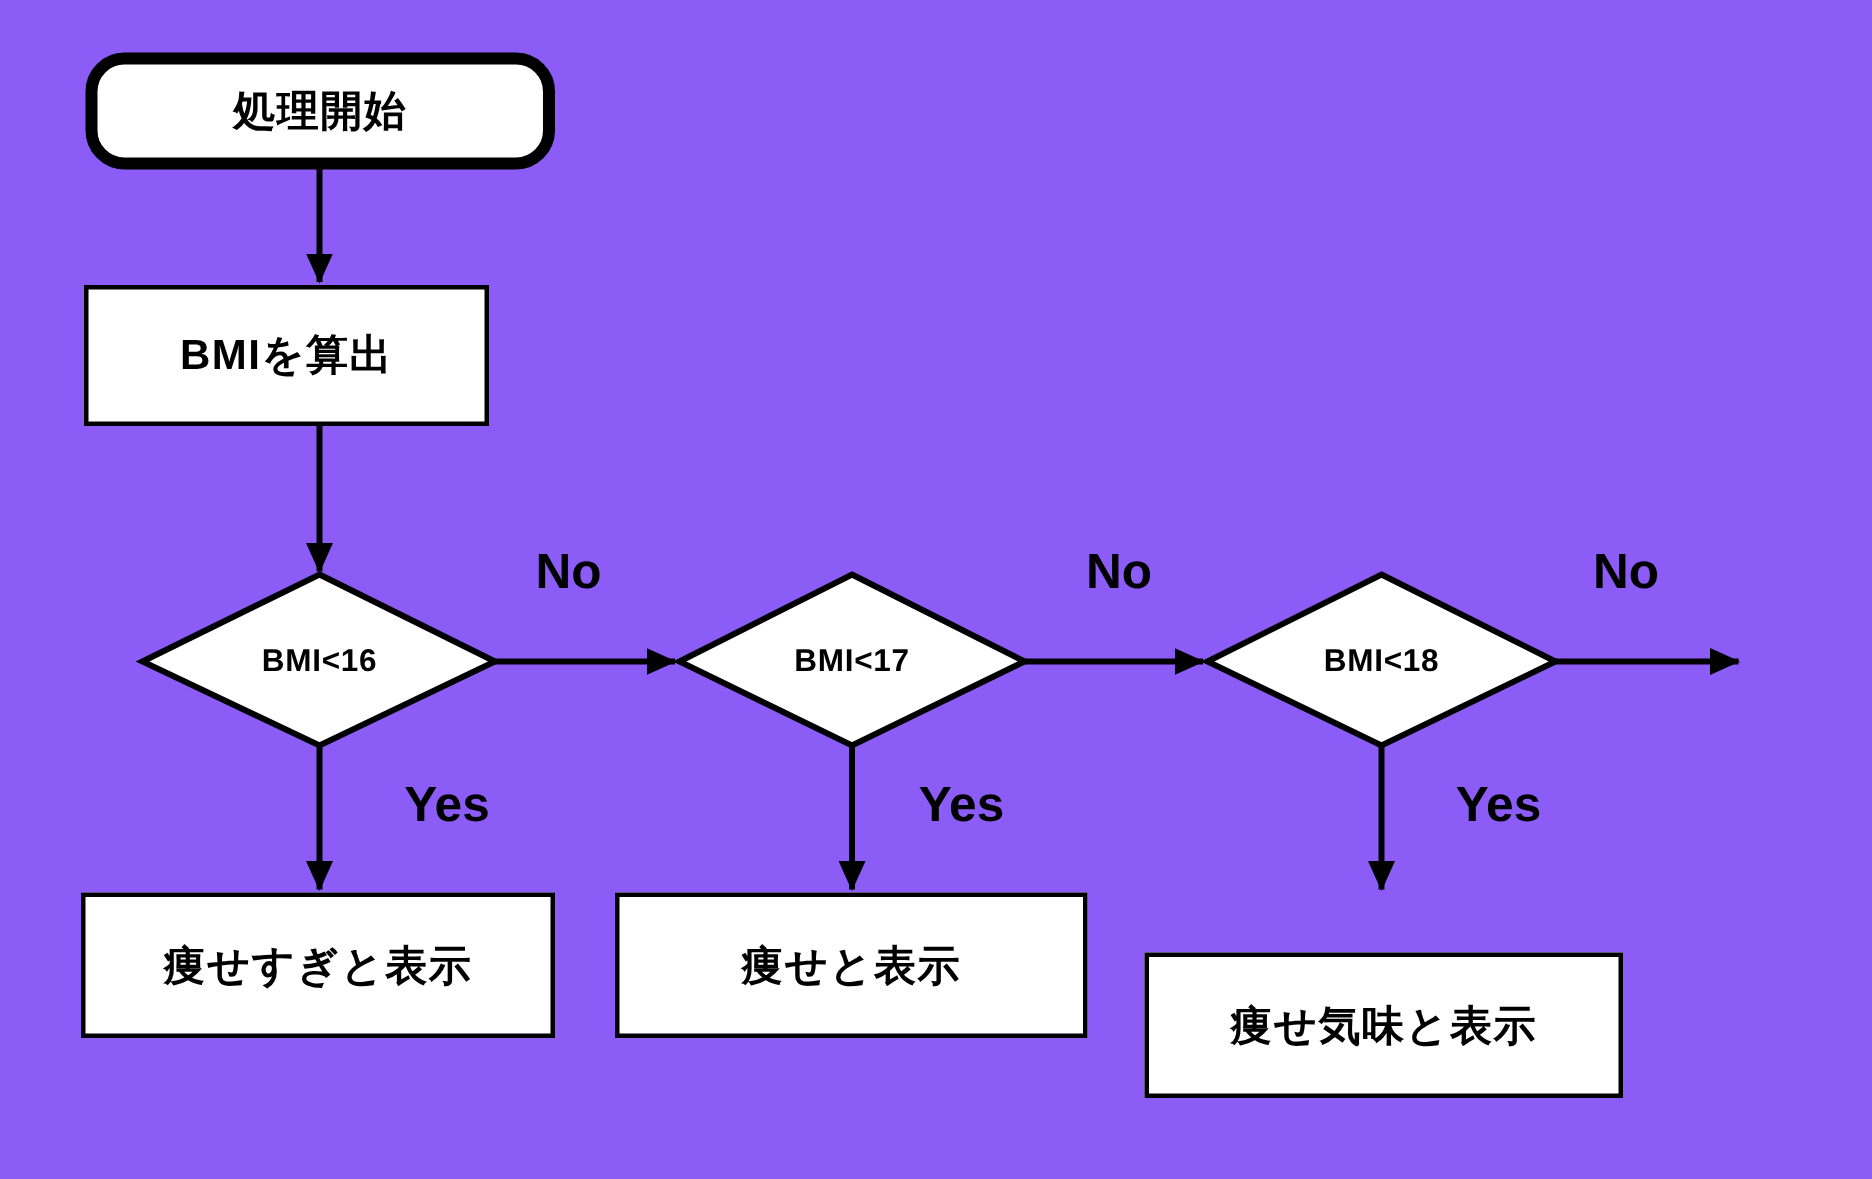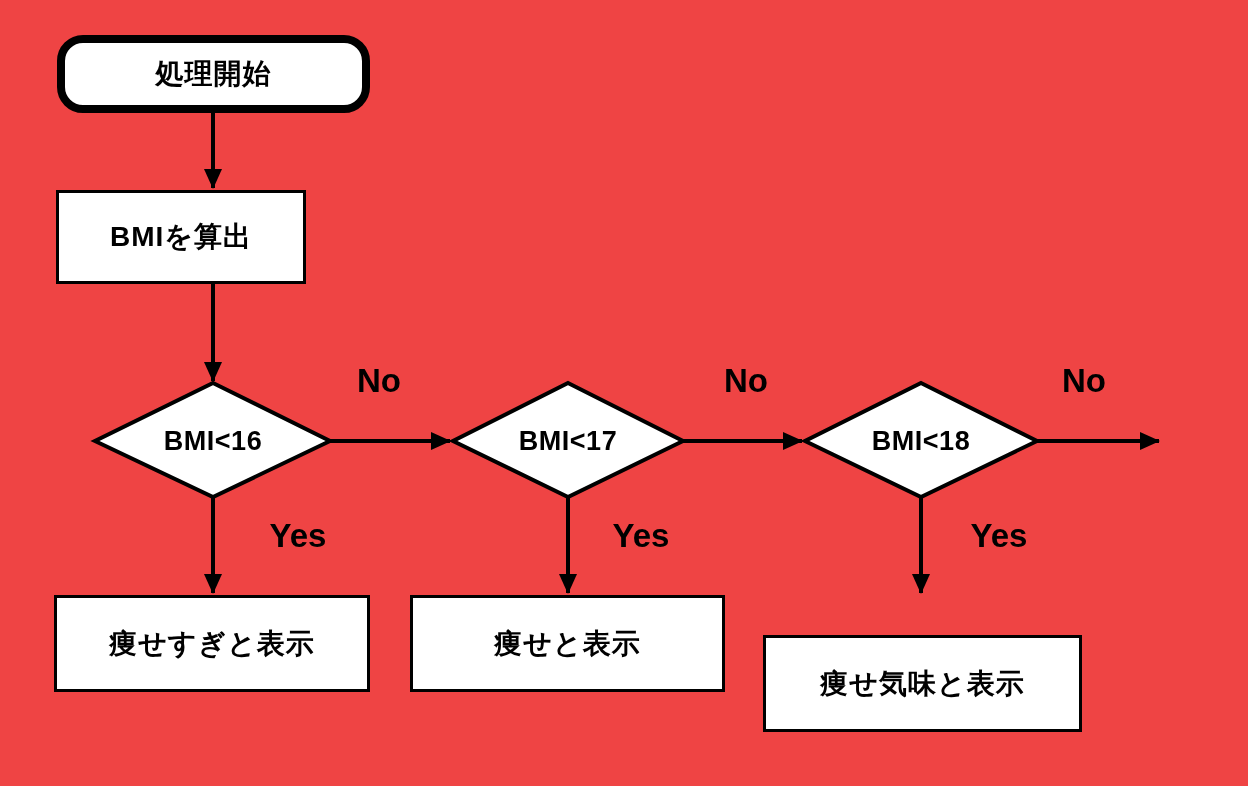--- a/index.html
+++ b/index.html
@@ -4,21 +4,21 @@
 <style>
   html, body {
     margin: 0;
     padding: 0;
     background: #ffffff;
   }
   .canvas {
     position: relative;
     width: 1248px;
     height: 786px;
-    background: #ef4444;
+    background: #8b5cf6;
     font-family: "Liberation Sans", "DejaVu Sans", sans-serif;
     color: #000000;
     overflow: hidden;
   }
   .edges-layer {
     position: absolute;
     left: 0;
     top: 0;
     width: 1248px;
     height: 786px;
@@ -36,21 +36,21 @@
     letter-spacing: 1px;
     text-align: center;
   }
   .node.terminator {
     border-width: 8px;
     border-radius: 26px;
   }
   .diamond-label {
     position: absolute;
     transform: translate(-50%, -50%);
-    font-size: 27px;
+    font-size: 21px;
     font-weight: 600;
     letter-spacing: 0.5px;
     white-space: nowrap;
   }
   .edge-label {
     position: absolute;
     transform: translate(-50%, -50%);
     font-size: 33px;
     font-weight: 600;
     white-space: nowrap;
@@ -86,21 +86,21 @@
 
     <polygon points="213,383 330,441 213,497 95,441" fill="#ffffff" stroke="#000000" stroke-width="4"></polygon>
     <polygon points="568,383 683,441 568,497 453,441" fill="#ffffff" stroke="#000000" stroke-width="4"></polygon>
     <polygon points="921,383 1037,441 921,497 805,441" fill="#ffffff" stroke="#000000" stroke-width="4"></polygon>
   </svg>
 
   <div class="node terminator" style="left:57px; top:35px; width:313px; height:78px;">
     <span>処理開始</span>
   </div>
 
-  <div class="node" style="left:56px; top:190px; width:250px; height:94px;">
+  <div class="node" style="left:56px; top:190px; width:270px; height:94px;">
     <span>BMIを算出</span>
   </div>
 
   <div class="diamond-label" style="left:213px; top:441px;">BMI&lt;16</div>
   <div class="diamond-label" style="left:568px; top:441px;">BMI&lt;17</div>
   <div class="diamond-label" style="left:921px; top:441px;">BMI&lt;18</div>
 
   <div class="edge-label" style="left:379px; top:381px;">No</div>
   <div class="edge-label" style="left:746px; top:381px;">No</div>
   <div class="edge-label" style="left:1084px; top:381px;">No</div>

